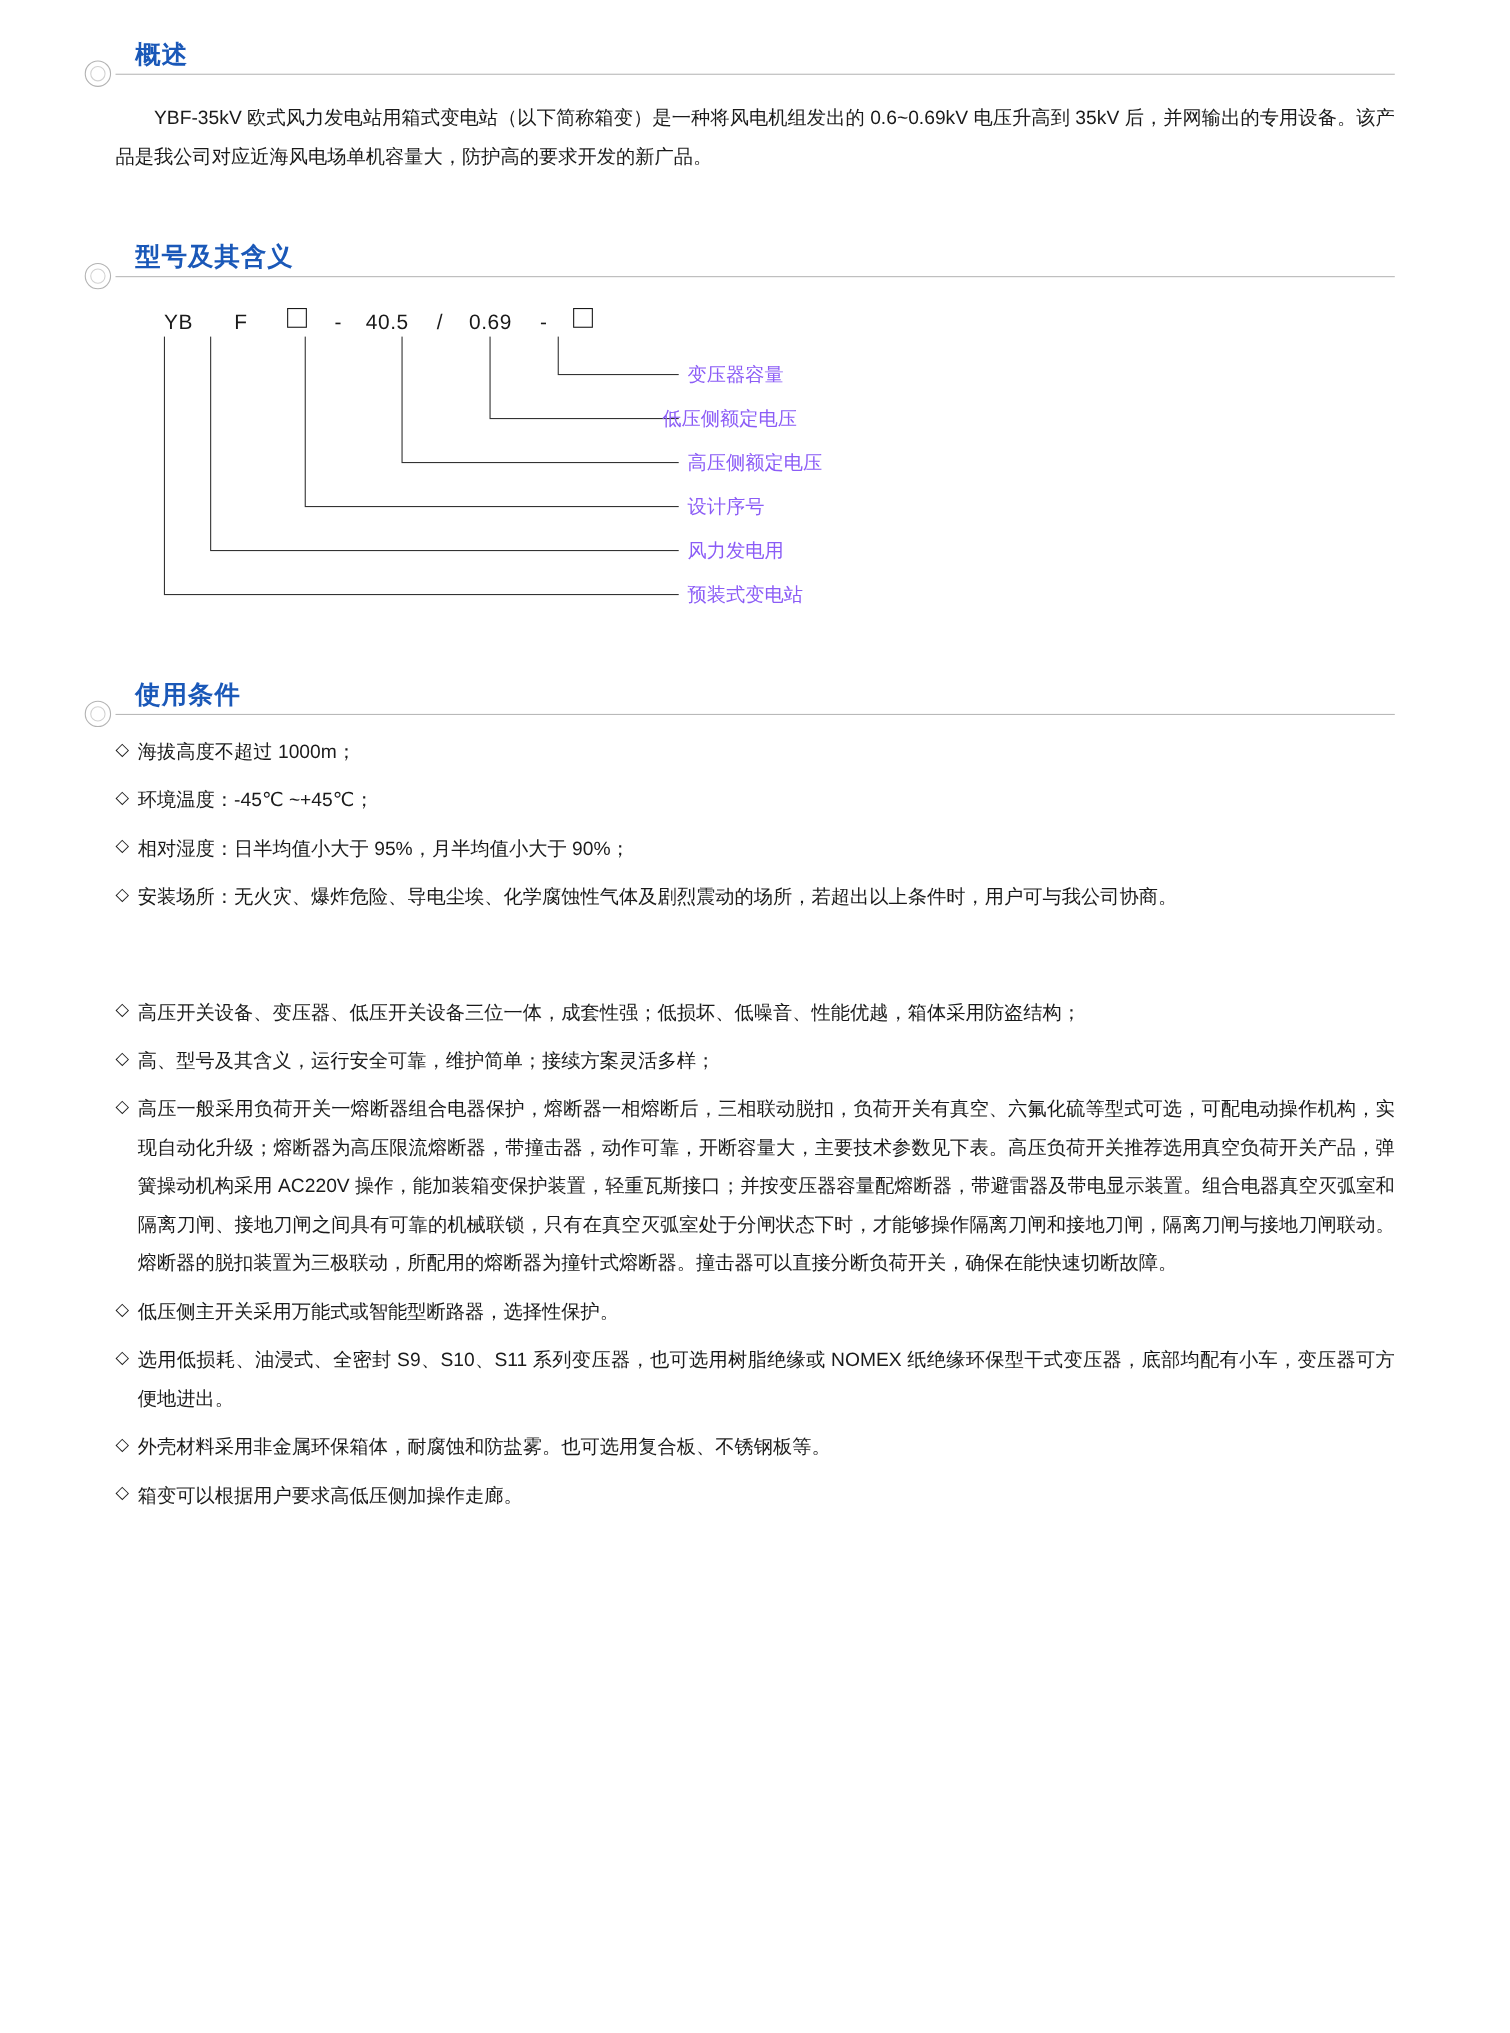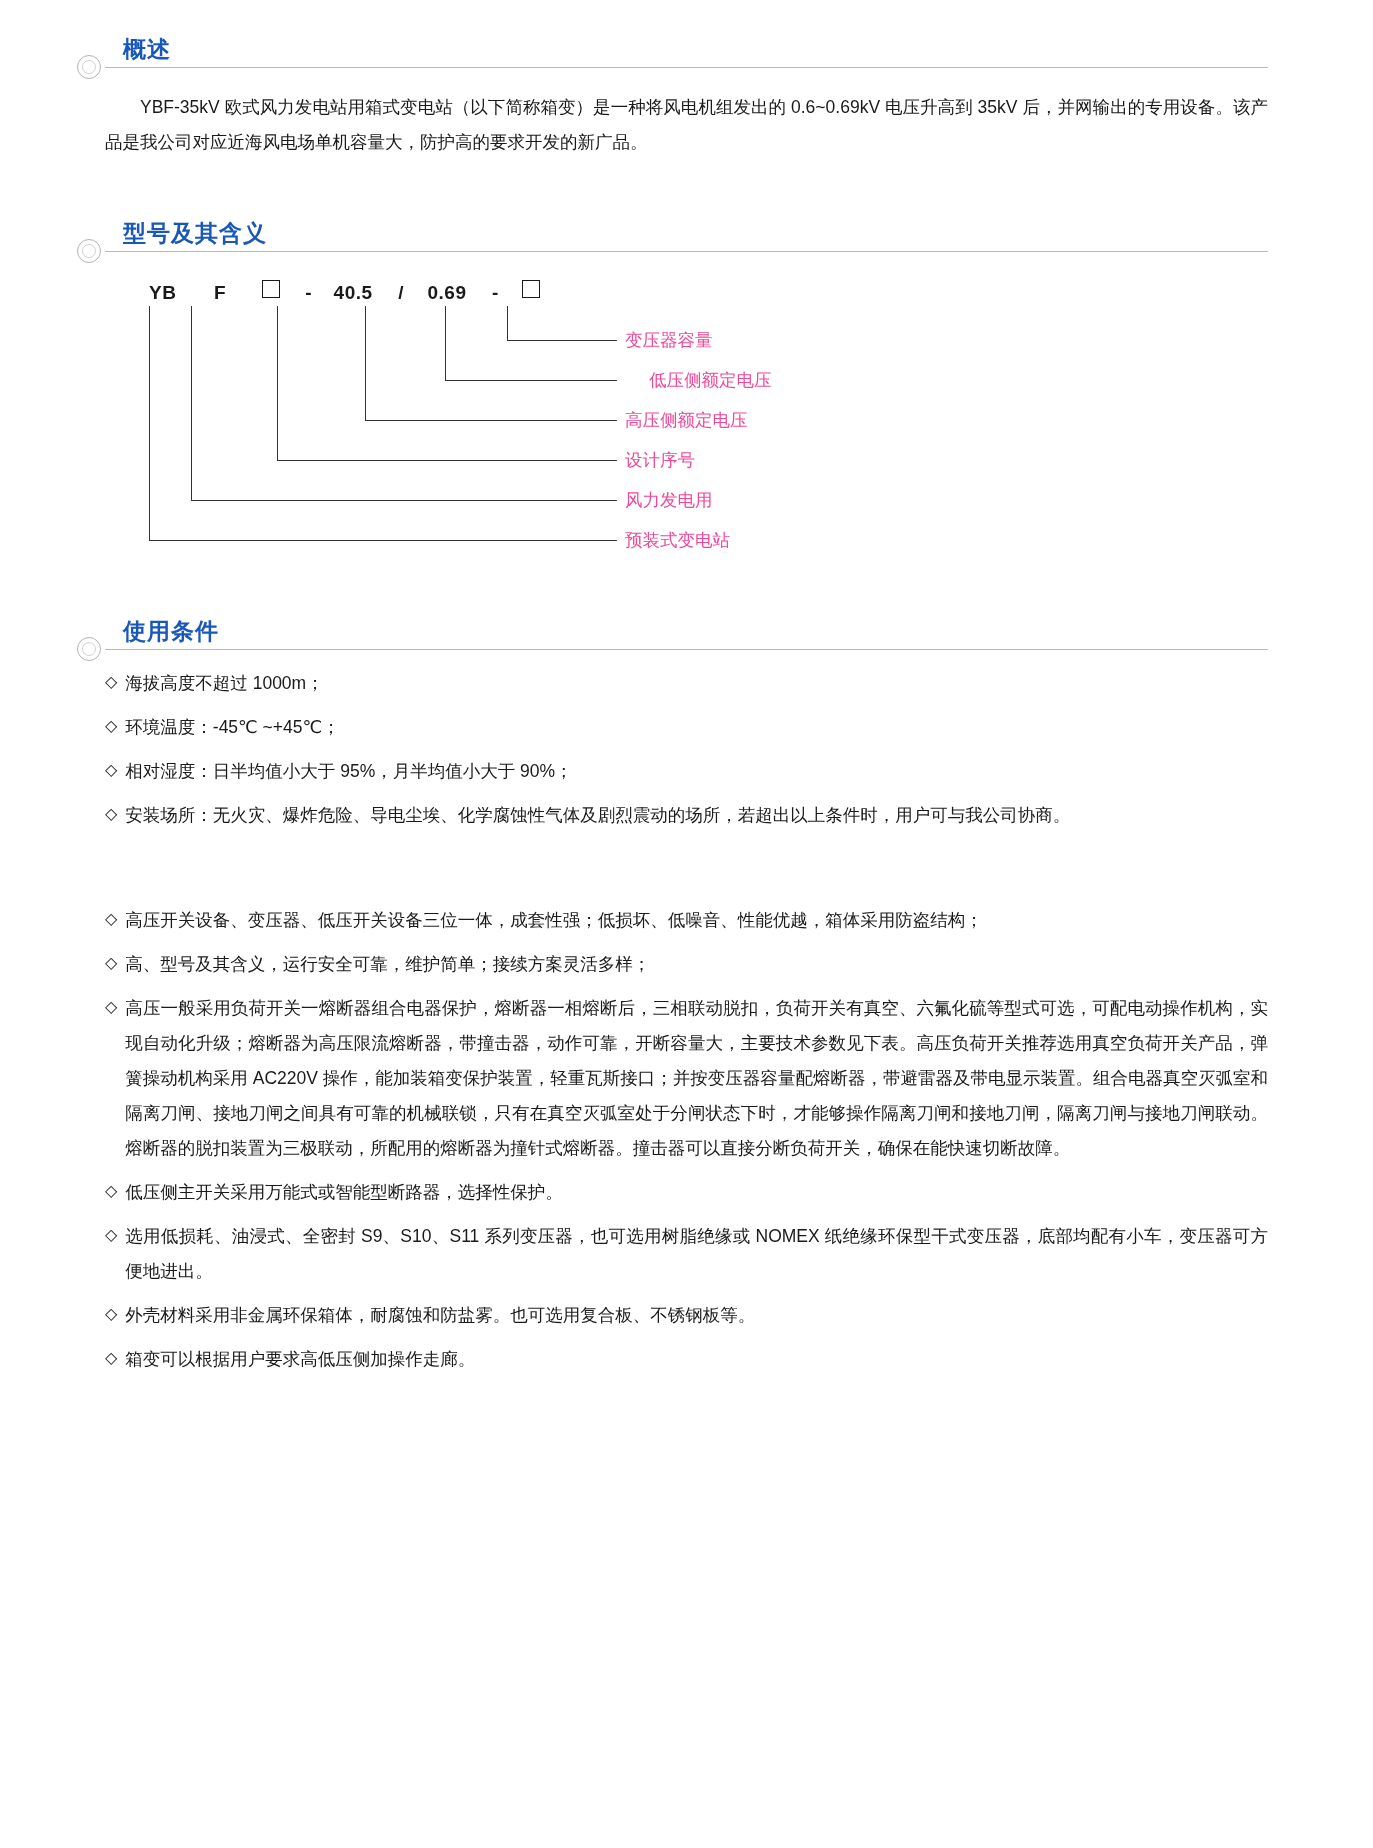--- a/index.html
+++ b/index.html
@@ -111,32 +111,32 @@
   }
   .code-row {
     position: absolute;
     top: 0;
     left: 34px;
     font-size: 19px;
     letter-spacing: 0.5px;
     color: #1a1a1a;
     white-space: nowrap;
   }
-  .code-row span { display: inline-block; font-weight: bold; }
+  .code-row span { display: inline-block; }
   .code-box {
     display: inline-block;
     width: 16px;
     height: 16px;
     border: 1px solid #1a1a1a;
     vertical-align: 1px;
   }
   .lbl {
     position: absolute;
     font-size: 17.5px;
-    color: #ec4899;
+    color: #8b5cf6;
     white-space: nowrap;
   }
   .vline {
     position: absolute;
     width: 1px;
     background: #333;
   }
   .hline {
     position: absolute;
     height: 1px;
@@ -185,21 +185,21 @@
         <span style="width:12px"></span>
         <span class="code-box"></span>
       </div>
 
       <div class="vline" style="left:392px; top:26px; height:34px;"></div>
       <div class="hline" style="left:392px; top:60px; width:110px;"></div>
       <div class="lbl" style="left:510px; top:48px;">变压器容量</div>
 
       <div class="vline" style="left:330px; top:26px; height:74px;"></div>
       <div class="hline" style="left:330px; top:100px; width:172px;"></div>
-      <div class="lbl" style="left:534px; top:88px;">低压侧额定电压</div>
+      <div class="lbl" style="left:487px; top:88px;">低压侧额定电压</div>
 
       <div class="vline" style="left:250px; top:26px; height:114px;"></div>
       <div class="hline" style="left:250px; top:140px; width:252px;"></div>
       <div class="lbl" style="left:510px; top:128px;">高压侧额定电压</div>
 
       <div class="vline" style="left:162px; top:26px; height:154px;"></div>
       <div class="hline" style="left:162px; top:180px; width:340px;"></div>
       <div class="lbl" style="left:510px; top:168px;">设计序号</div>
 
       <div class="vline" style="left:76px; top:26px; height:194px;"></div>

